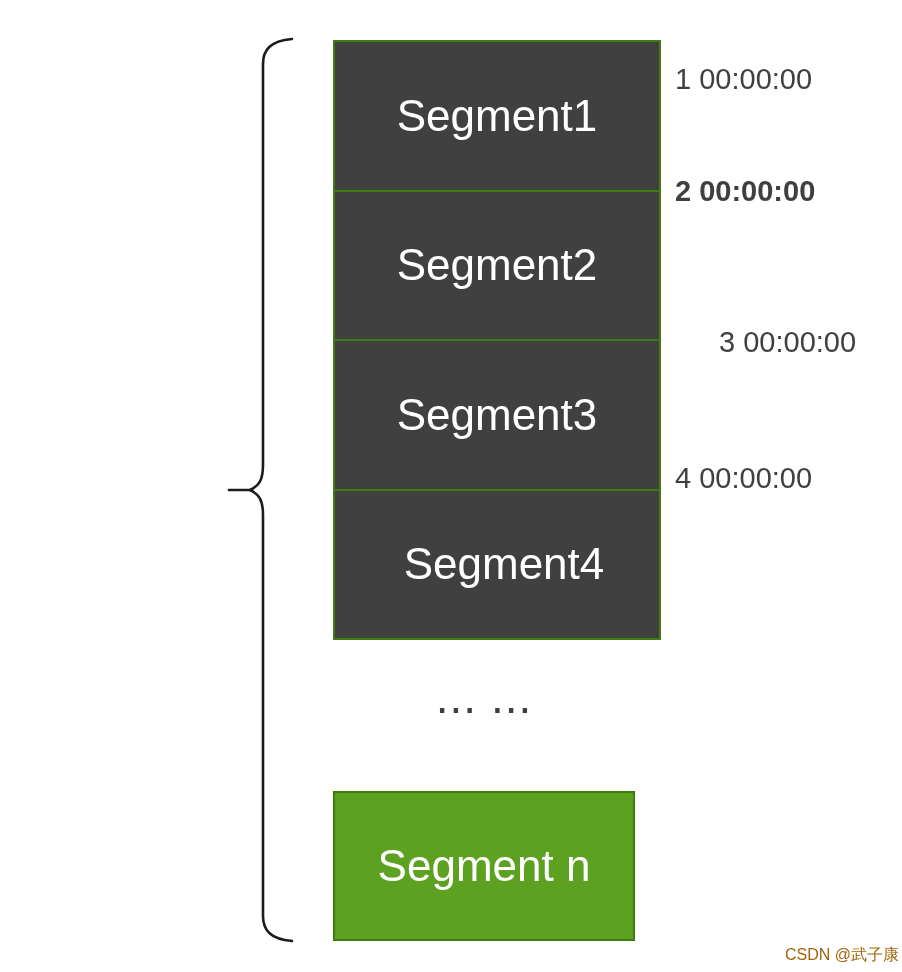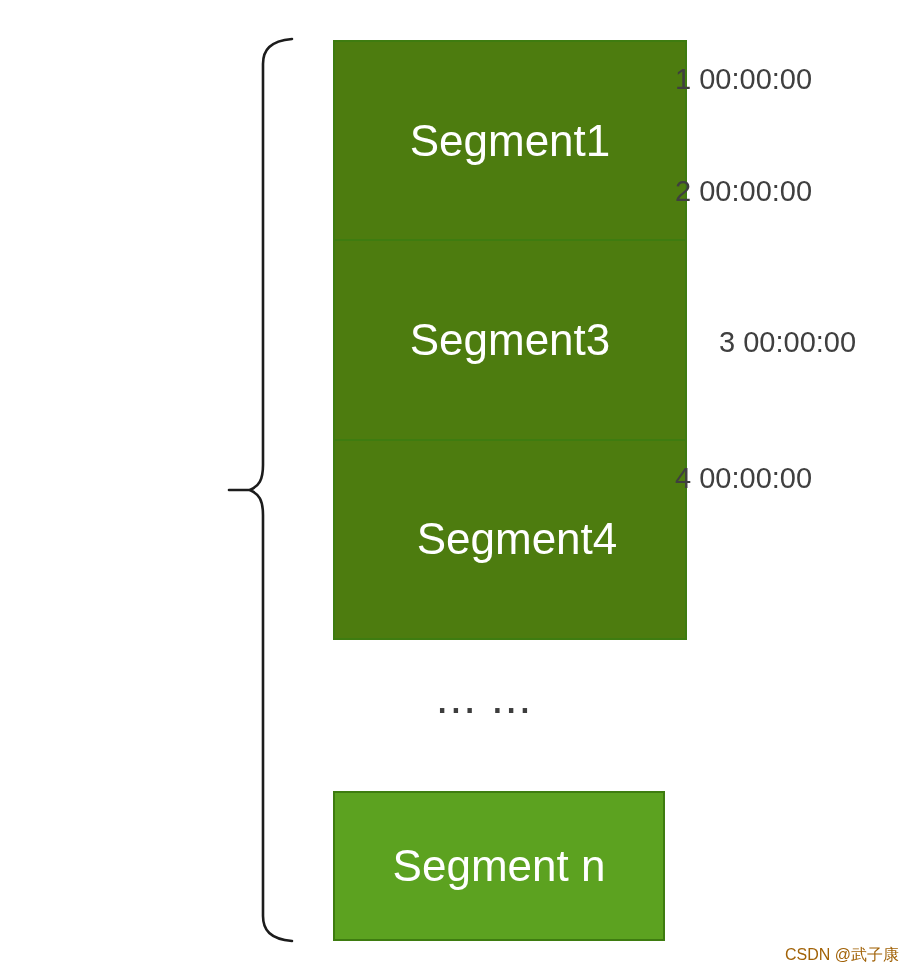--- a/index.html
+++ b/index.html
@@ -28,24 +28,24 @@
     position: absolute;
     left: 222px;
     top: 30px;
     width: 75px;
     height: 920px;
   }
   .segment-stack {
     position: absolute;
     left: 333px;
     top: 40px;
-    width: 354px;
+    width: 328px;
     height: 600px;
     box-sizing: border-box;
-    background: #4d7c0f;
+    background: #404040;
     border: 2px solid #3e7c10;
     display: flex;
     flex-direction: column;
   }
   .segment-row {
     flex: 1 1 0;
     display: flex;
     align-items: center;
     justify-content: center;
     border-bottom: 2px solid #3e7c10;
@@ -62,40 +62,40 @@
   }
   .timestamp {
     position: absolute;
     left: 675px;
     font-size: 29px;
     line-height: 32px;
     color: #3f3f3f;
     white-space: nowrap;
   }
   .ts-0 { top: 26px; margin-top: 37px; }
-  .ts-1 { top: 175px; }
+  .ts-1 { top: 175px; font-weight: bold; }
   .ts-2 { top: 326px; margin-left: 44px; }
   .ts-3 { top: 462px; }
   .ellipsis {
     position: absolute;
     left: 333px;
     top: 672px;
     width: 302px;
     text-align: center;
     font-size: 46px;
     line-height: 50px;
     letter-spacing: 1px;
     color: #3d3d3d;
     white-space: nowrap;
   }
   .segment-n-box {
     position: absolute;
     left: 333px;
     top: 791px;
-    width: 332px;
+    width: 302px;
     height: 150px;
     box-sizing: border-box;
     background: #5ca220;
     border: 2px solid #3e7c10;
     display: flex;
     align-items: center;
     justify-content: center;
   }
   .watermark {
     position: absolute;
@@ -119,20 +119,23 @@
              C 37 464 41 470 41 485
              L 41 886 C 41 900 48 909 70 911"></path>
     <path d="M 28 460 L 7 460"></path>
   </svg>
 
   <div class="segment-stack">
     <div class="segment-row">
       <span class="segment-label">Segment1</span>
     </div>
     <div class="segment-row">
+      <span class="segment-label">Segment2</span>
+    </div>
+    <div class="segment-row">
       <span class="segment-label">Segment3</span>
     </div>
     <div class="segment-row">
       <span class="segment-label">Segment4</span>
     </div>
   </div>
 
   <div class="timestamp ts-0">1 00:00:00</div>
   <div class="timestamp ts-1">2 00:00:00</div>
   <div class="timestamp ts-2">3 00:00:00</div>

